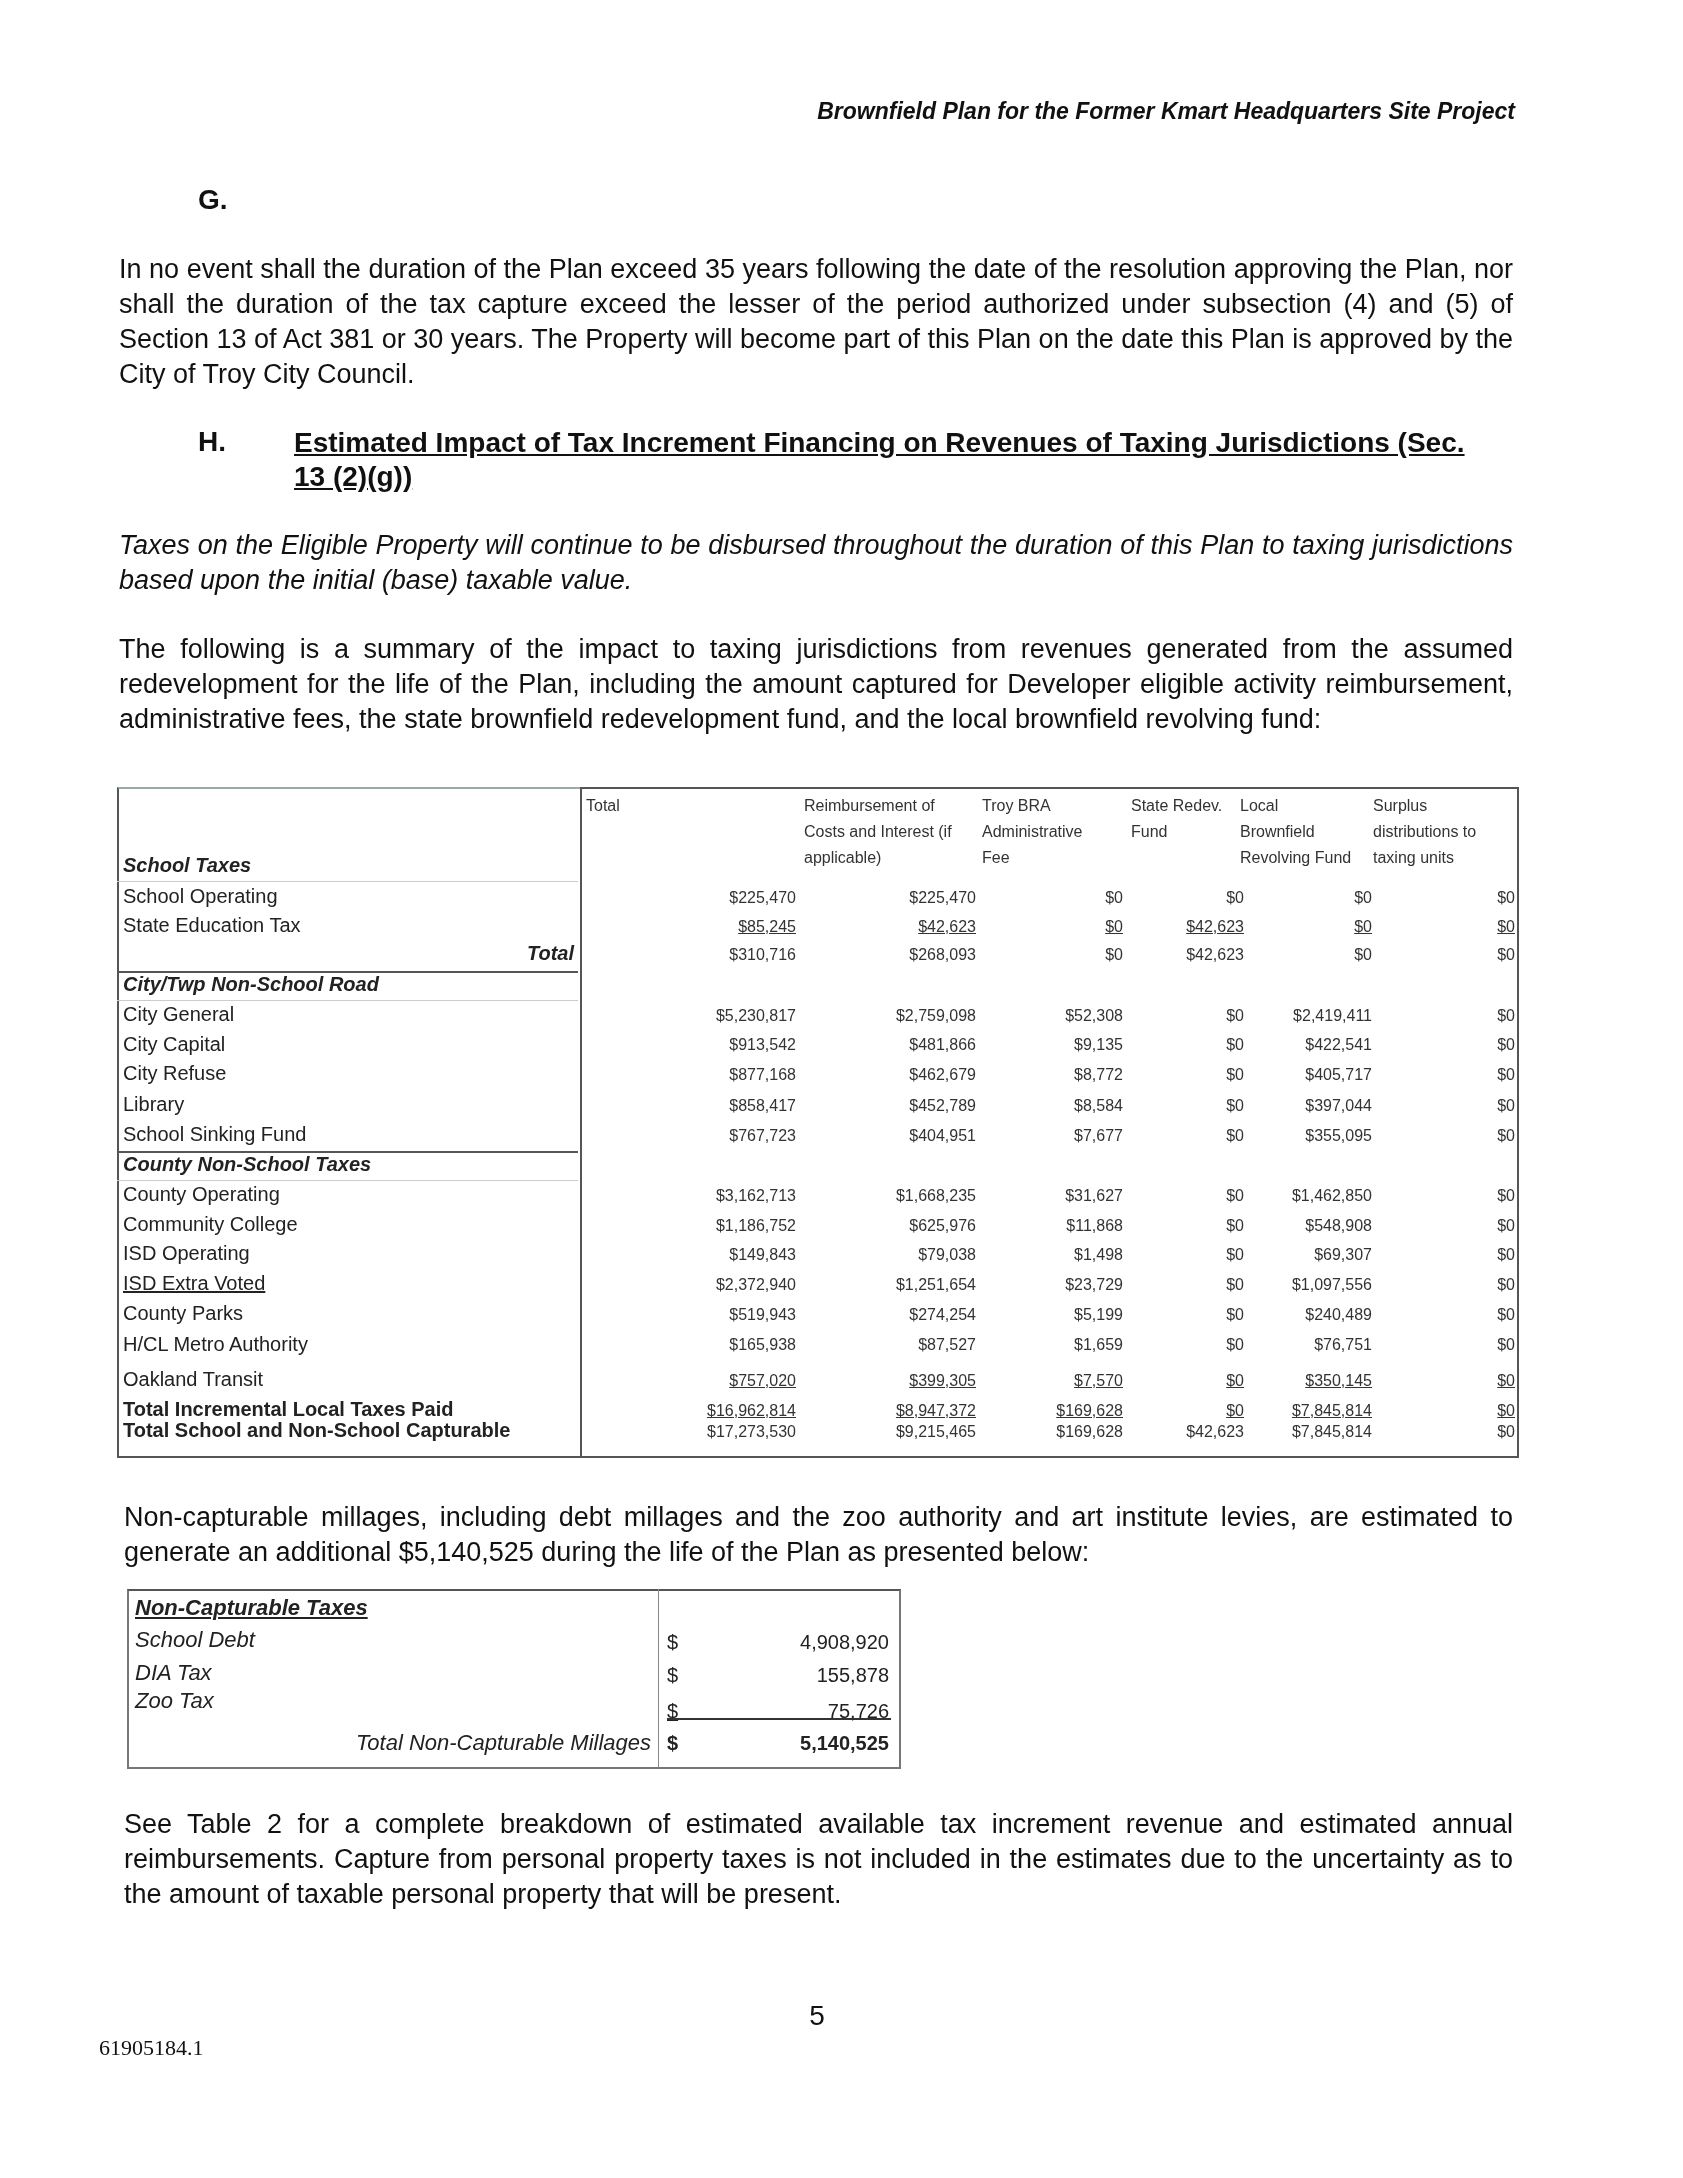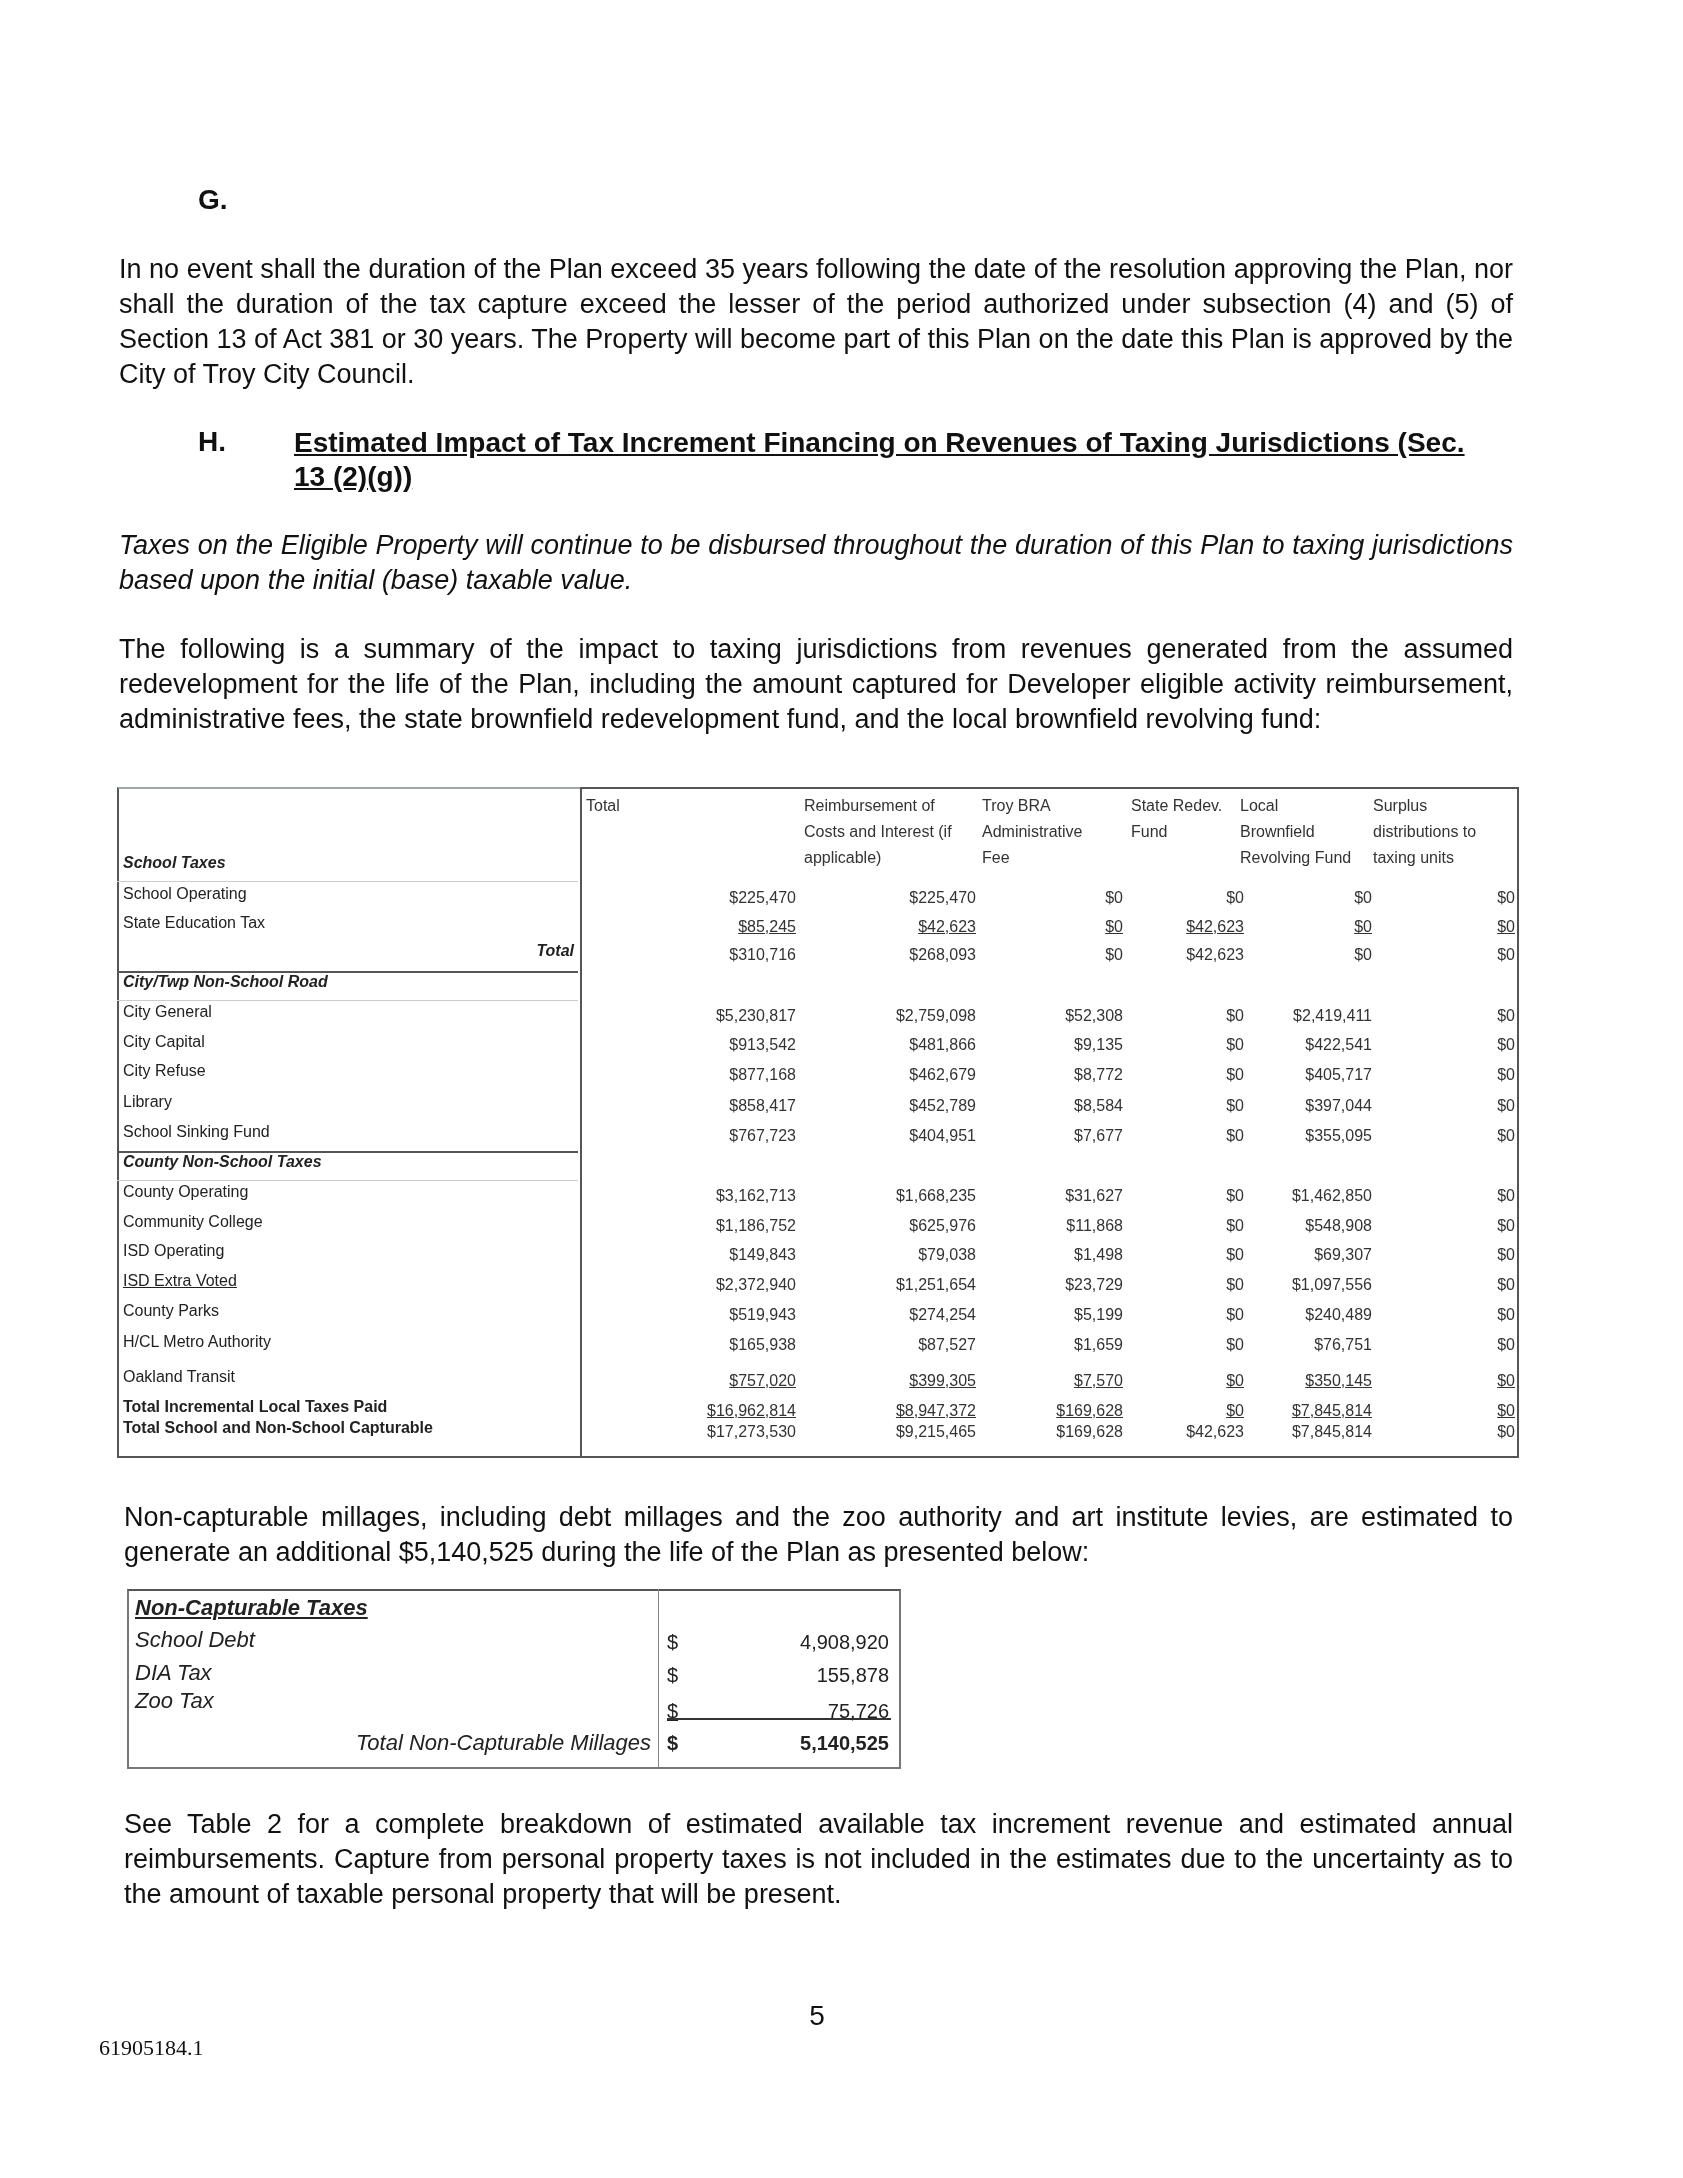--- a/index.html
+++ b/index.html
@@ -8,21 +8,21 @@
   .hdr{right:168px;top:97px;text-align:right;font-style:italic;font-weight:bold;font-size:23px;line-height:29px;}
   .sec{font-weight:bold;font-size:28px;}
   .sec .letter{position:absolute;left:0;top:0;}
   .sec .title{position:absolute;left:96px;top:0;text-decoration:underline;line-height:34px;width:1238px;}
   .para{left:119px;width:1394px;font-size:27px;line-height:35px;text-align:justify;}
   .para p{margin:0;}
   
   .mt{left:117px;top:787px;width:1400px;height:673px;}
   .mt .lbox{position:absolute;left:0;top:0;width:461px;height:667px;border:2px solid #555;border-top-color:#9aa;}
   .mt .rbox{position:absolute;left:463px;top:0;width:935px;height:667px;border:2px solid #555;border-left:2px solid #555;}
-  .lab{position:absolute;left:6px;font-size:16px;color:#222;white-space:nowrap;}
+  .lab{position:absolute;left:6px;font-size:20px;color:#222;white-space:nowrap;}
   .lab.grp{font-weight:bold;font-style:italic;}
   .lab.tot{font-weight:bold;}
   .sep{position:absolute;left:0;width:461px;border-top:2px solid #555;}
   .sepl{position:absolute;left:0;width:461px;border-top:1px solid #ccc;}
   .colh{position:absolute;top:6px;font-family:"Liberation Sans",sans-serif;font-size:16px;line-height:26px;color:#333;}
   .cell{position:absolute;font-size:16px;color:#333;text-align:right;white-space:nowrap;}
   .cell.u{text-decoration:underline;}
   
   .nc{left:127px;top:1589px;width:772px;height:178px;}
   .nc .box{position:absolute;left:0;top:0;width:770px;height:176px;border:2px solid #777;border-top-color:#555;}
@@ -30,20 +30,21 @@
   .nc .t{position:absolute;font-size:22px;font-style:italic;color:#222;white-space:nowrap;}
   .nc .d{position:absolute;left:540px;font-size:20px;color:#222;}
   .nc .v{position:absolute;right:10px;font-size:20px;color:#222;text-align:right;}
   .pg{left:0;width:1634px;top:2000px;text-align:center;font-size:28px;}
   .docid{left:99px;top:2035px;font-family:"Liberation Serif",serif;font-size:22px;}
 </style>
 </head>
 <body>
 
 <div class="abs hdr">
+  <div>Brownfield Plan for the Former Kmart Headquarters Site Project</div>
 </div>
 
 <div class="abs sec" style="left:198px;top:184px;width:1287px;height:40px;">
   <span class="letter">G.</span>
 </div>
 
 <div class="abs para" style="top:252px;">
   <p>In no event shall the duration of the Plan exceed 35 years following the date of the resolution approving the Plan, nor shall the duration of the tax capture exceed the lesser of the period authorized under subsection (4) and (5) of Section 13 of Act 381 or 30 years. The Property will become part of this Plan on the date this Plan is approved by the City of Troy City Council.</p>
 </div>
 

